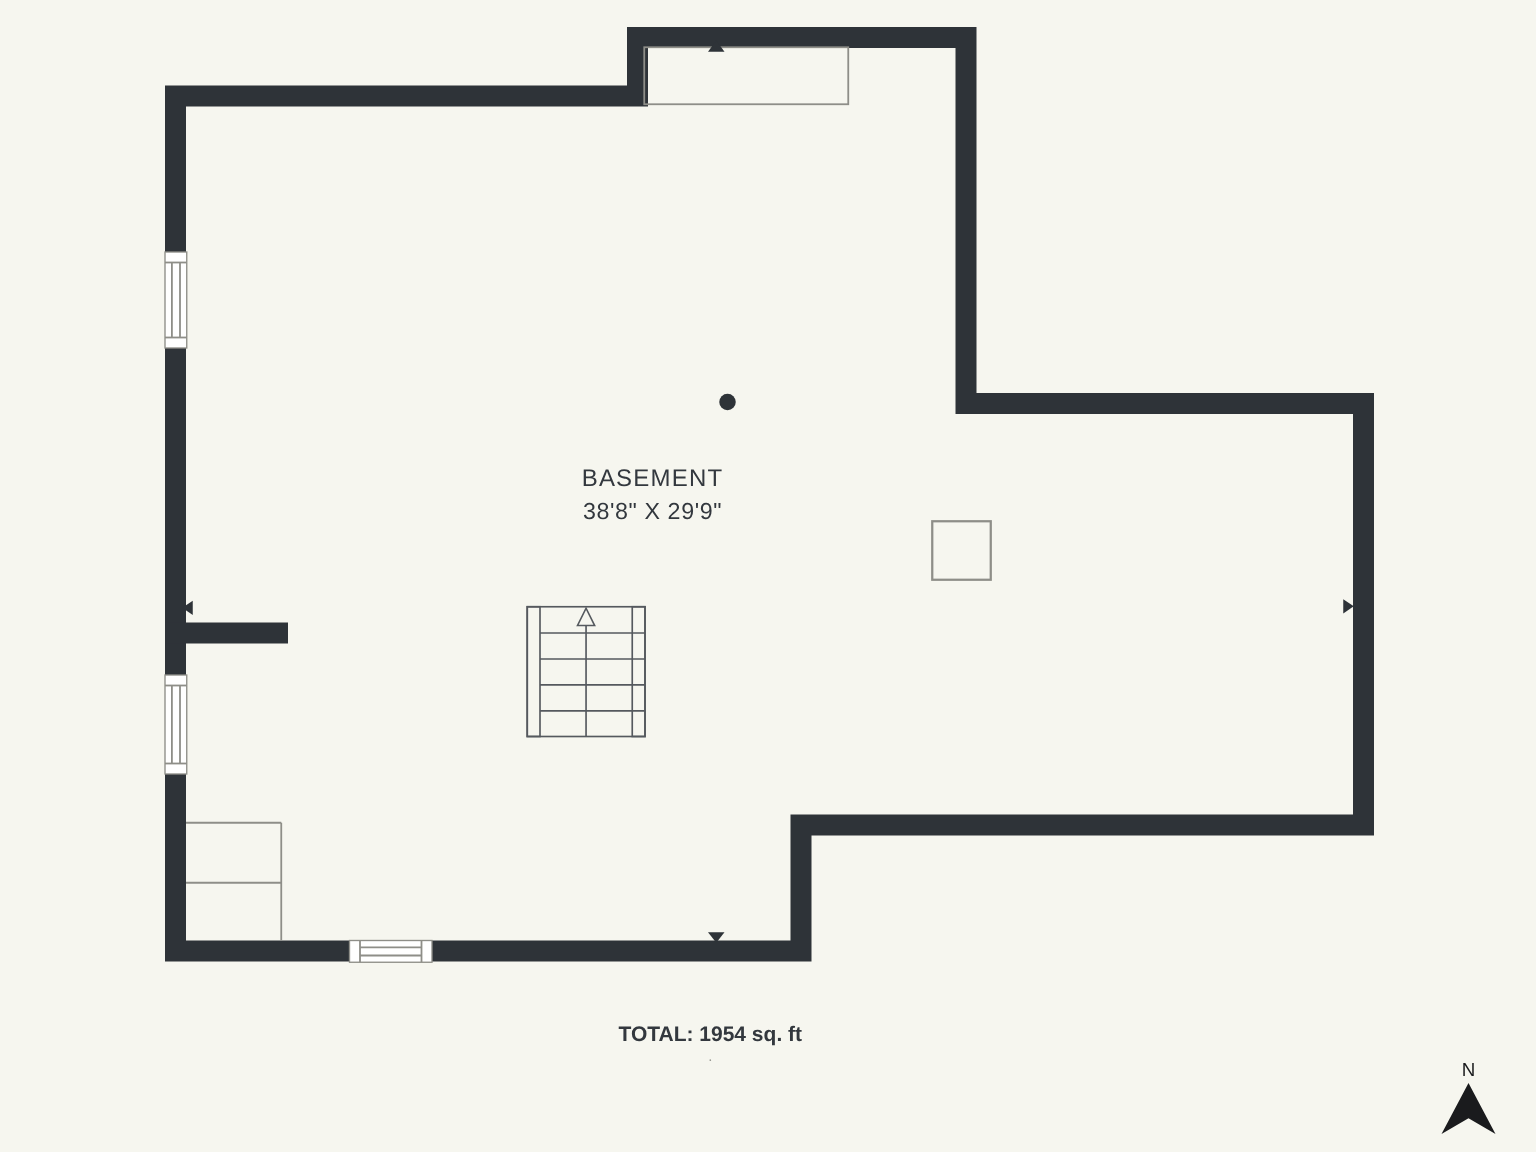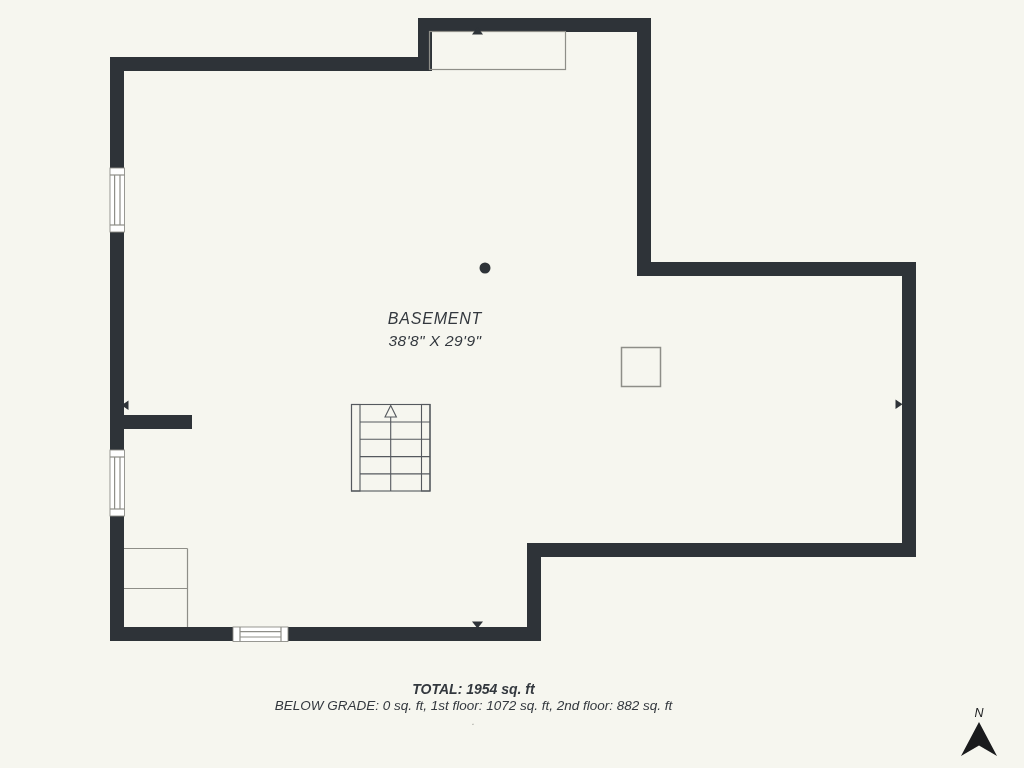--- a/index.html
+++ b/index.html
@@ -3,21 +3,21 @@
 <meta charset="utf-8">
 <style>
   * { margin: 0; padding: 0; box-sizing: border-box; }
   html, body { width: 1024px; height: 768px; }
   body {
     background: var(--color-background, #f6f6ef);
     font-family: "Liberation Sans", "DejaVu Sans", sans-serif;
     position: relative;
     overflow: hidden;
   }
-  .canvas { position: absolute; inset: 0; width: 947px; height: 768px; font-style: italic; }
+  .canvas { position: absolute; inset: 0; width: 947px; height: 768px; }
 
   
   .wall-stroke { fill: none; stroke: var(--color-wall, #2e3338); stroke-width: 14; stroke-linejoin: miter; }
   .wall-fill   { fill: var(--color-wall, #2e3338); stroke: none; }
   .thin-line   { fill: none; stroke: var(--color-thin_line, #8e8e88); stroke-width: 1.2; }
   .stair-line  { fill: none; stroke: var(--color-stair_line, #55595e); stroke-width: 1.1; }
   .window-box  { fill: var(--color-window_fill, #ffffff); stroke: var(--color-thin_line, #8e8e88); stroke-width: 0.9; }
   .room-label  { fill: var(--color-text, #33383e); font-size: 16px; letter-spacing: 0.8px; text-anchor: middle; font-family: "Liberation Sans", sans-serif; }
   .room-dims   { fill: var(--color-text, #33383e); font-size: 15.5px; letter-spacing: 0.4px; text-anchor: middle; font-family: "Liberation Sans", sans-serif; }
 
@@ -101,21 +101,20 @@
     <polygon class="wall-fill" points="895.5,399.5 895.5,409 902.5,404.2"></polygon>
     <polygon class="wall-fill" points="472,621.5 483,621.5 477.5,628.5"></polygon>
 
     <text class="room-label" x="435" y="324">BASEMENT</text>
     <text class="room-dims" x="435" y="346">38'8" X 29'9"</text>
   </svg>
 
   
   <div class="summary">
     <div class="total">TOTAL: 1954 sq. ft</div>
-    <div class="line">BELOW GRADE: 0 sq. ft, 1st floor: 1072 sq. ft, 2nd floor: 882 sq. ft</div>
     <div class="dot">.</div>
   </div>
 
   
   <div class="compass">
     <span class="n-label">N</span>
     <svg width="44" height="34" viewBox="0 0 44 34">
       <path class="north-arrow-shape" d="M22 0 L40 34 L22 23.5 L4 34 Z"></path>
     </svg>
   </div>

